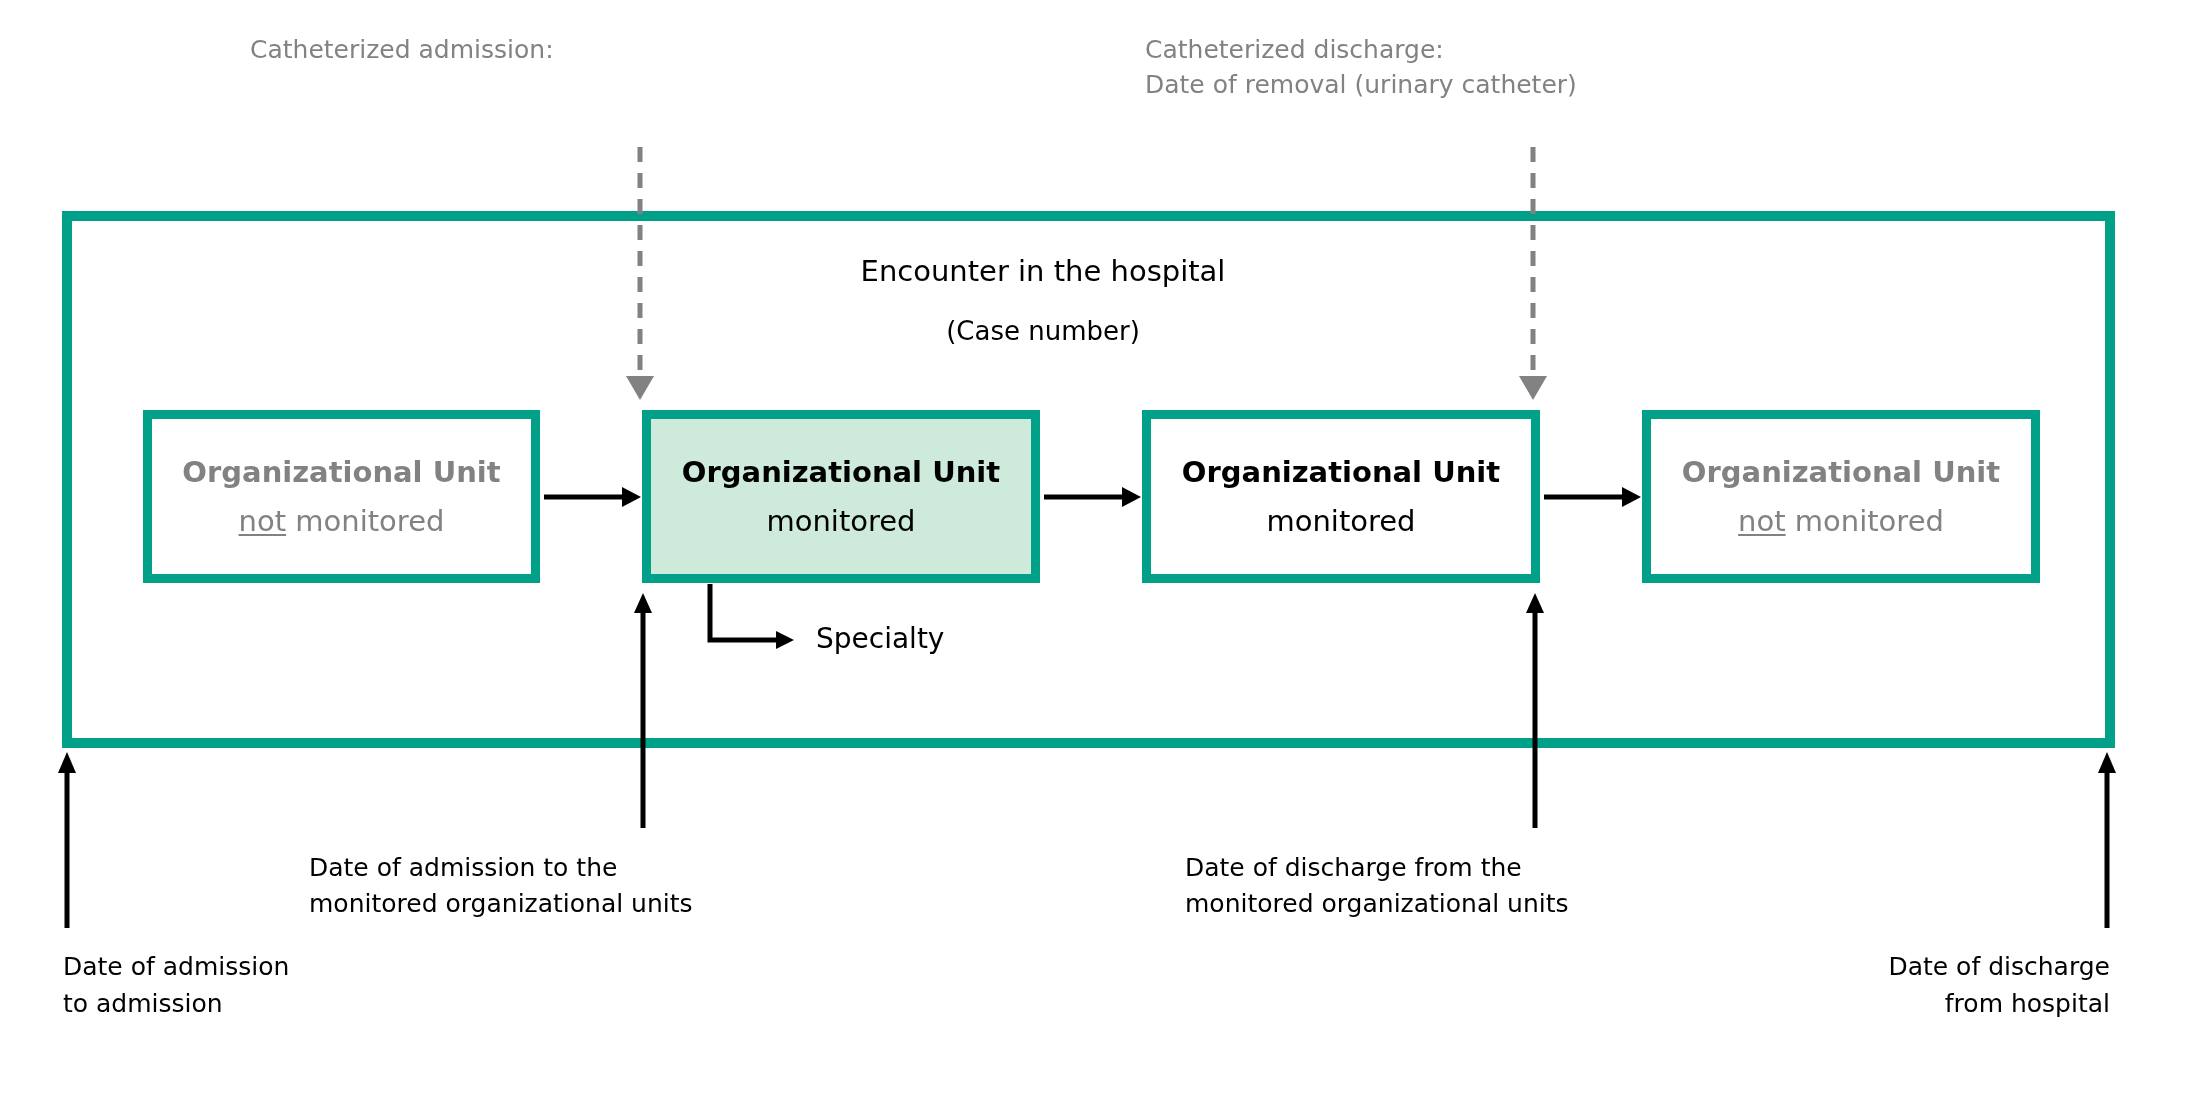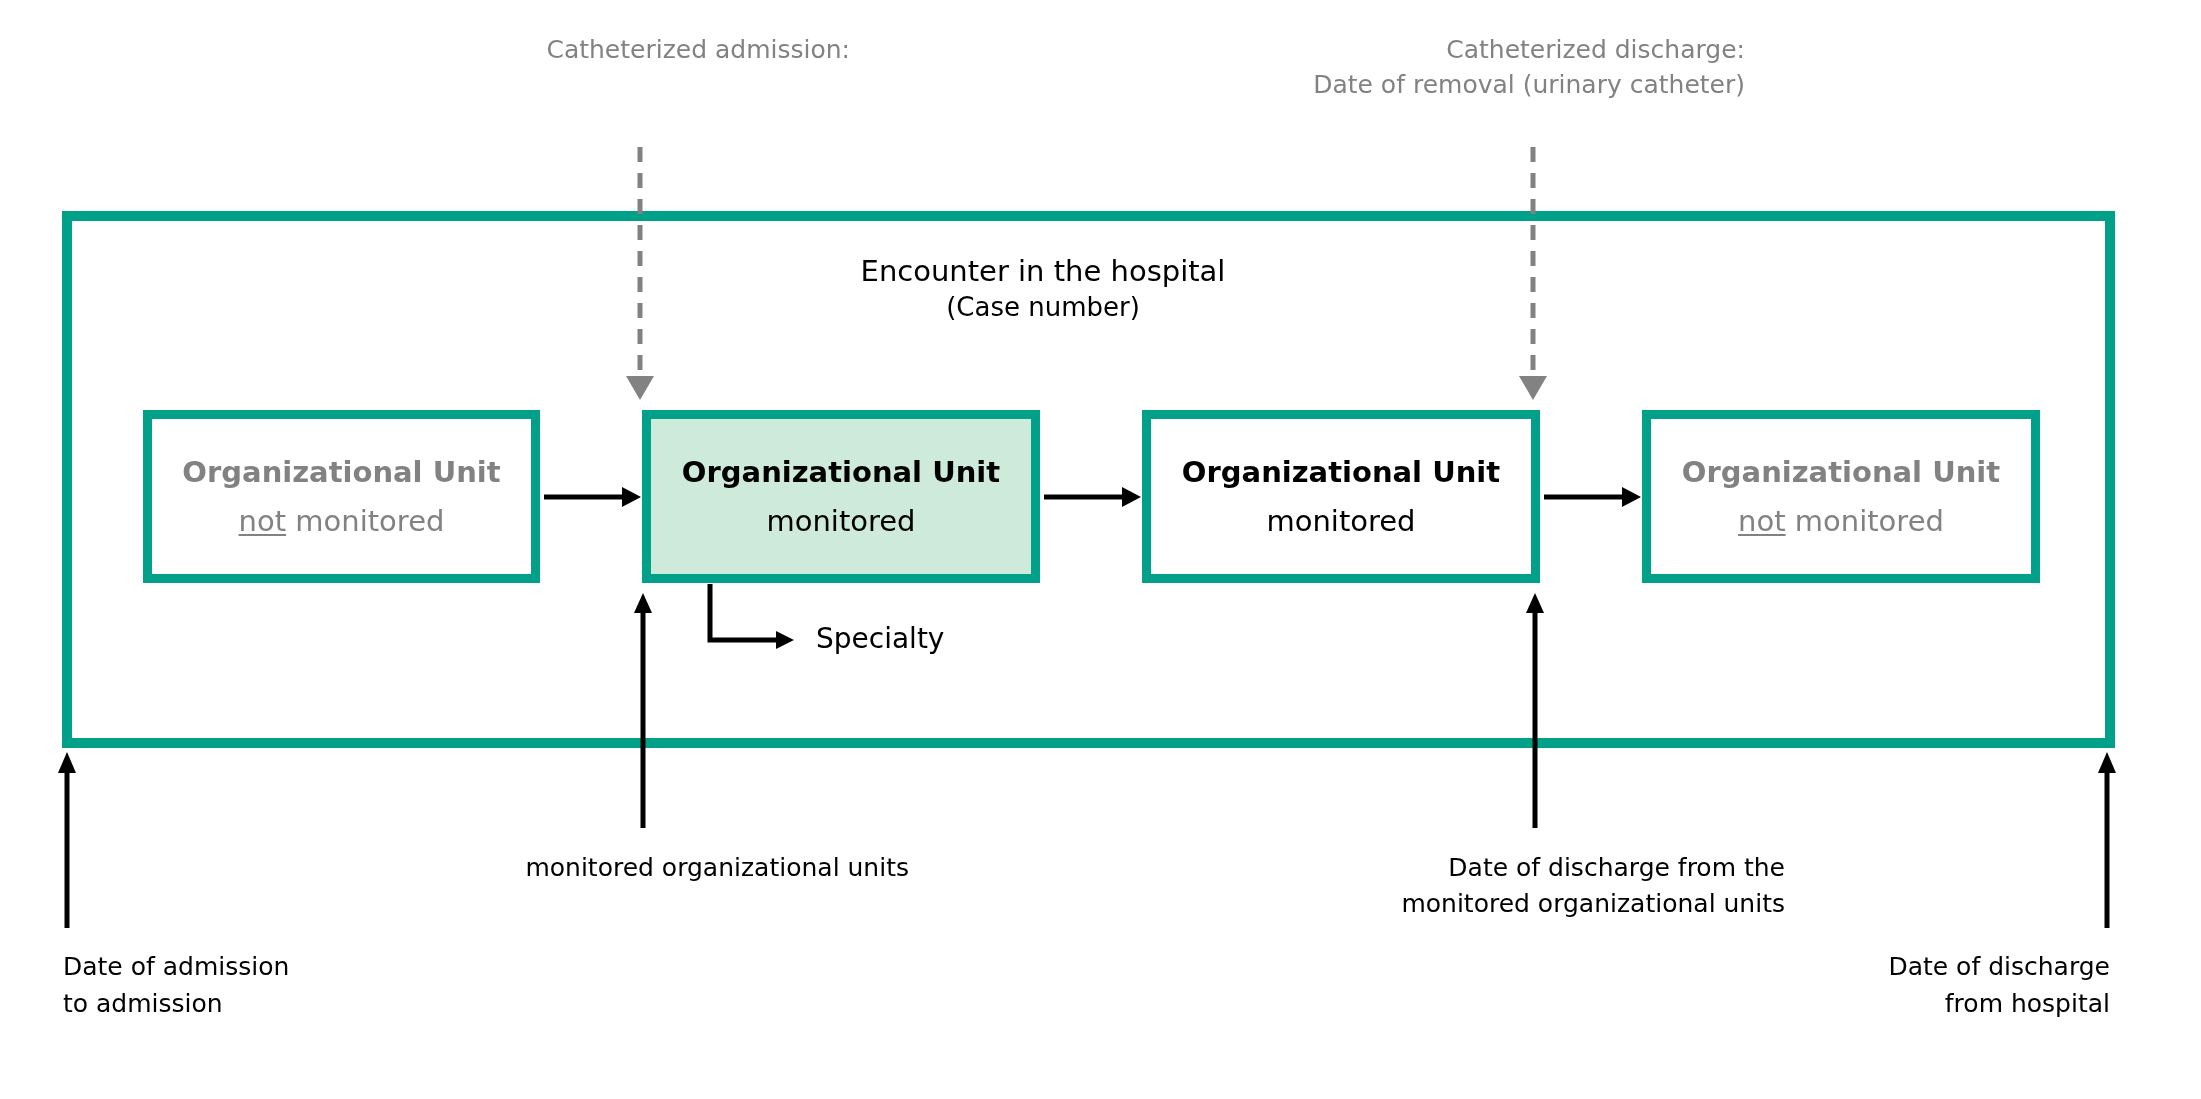--- a/index.html
+++ b/index.html
@@ -13,41 +13,41 @@
     position:relative;
     width:2201px;height:1099px;
     background:#ffffff;
     font-family:"DejaVu Sans","Liberation Sans",sans-serif;
     color:var(--black);
     overflow:hidden;
   }
   .abs{position:absolute;}
 
   
-  .ann{font-size:25px;line-height:35px;text-align:right;}
+  .ann{font-size:25px;line-height:35px;text-align:left;}
   .ann--gray{color:var(--gray);}
   .ann-cath-admission{left:250px;top:32px;width:600px;}
   .ann-cath-discharge{left:1145px;top:32px;width:600px;}
   .ann-adm-monitored{left:309px;top:850px;width:600px;line-height:36px;}
   .ann-dis-monitored{left:1185px;top:850px;width:600px;line-height:36px;}
   .ann-adm-hospital{left:63px;top:948px;width:420px;text-align:left;line-height:37px;}
   .ann-dis-hospital{right:91px;top:948px;width:420px;text-align:right;line-height:37px;}
 
   
   .encounter-rect{
     left:62px;top:211px;width:2053px;height:537px;
     border:10px solid var(--teal);
     box-sizing:border-box;
     background:transparent;
   }
   .encounter-title{
     left:243px;top:253px;width:1600px;text-align:center;
   }
   .encounter-title .t1{font-size:29px;font-weight:normal;line-height:37px;}
-  .encounter-title .t2{font-size:26px;line-height:34px;}
+  .encounter-title .t2{font-size:26px;line-height:34px;margin-top:24px;}
 
   
   .unit{
     top:410px;height:173px;
     border:9px solid var(--teal);
     box-sizing:border-box;
     background:#ffffff;
     display:flex;flex-direction:column;align-items:center;justify-content:center;
     text-align:center;
   }
@@ -102,20 +102,21 @@
     <div class="u-sub"> <span>monitored</span></div>
   </div>
   <div class="abs unit unit-4 unit--dim">
     <div class="u-title">Organizational Unit</div>
     <div class="u-sub"><span class="u-mod">not</span> <span>monitored</span></div>
   </div>
 
   <div class="abs specialty-label">Specialty</div>
 
   <div class="abs ann ann-adm-monitored">
+    <div>Date of admission to the</div>
     <div>monitored organizational units</div>
   </div>
   <div class="abs ann ann-dis-monitored">
     <div>Date of discharge from the</div>
     <div>monitored organizational units</div>
   </div>
   <div class="abs ann ann-adm-hospital">
     <div>Date of admission</div>
     <div>to admission</div>
   </div>

